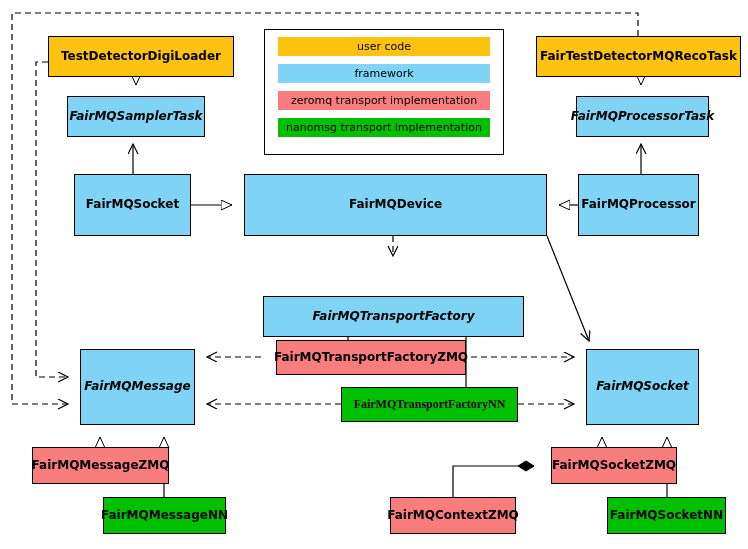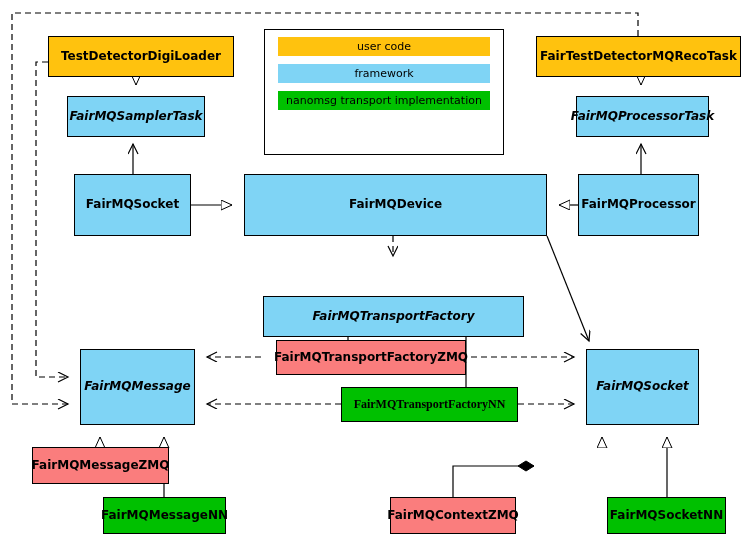--- a/index.html
+++ b/index.html
@@ -134,20 +134,23 @@
     </g>
   </svg>
 
   <div id="legend-box">
     <div class="legend-row c-user">
       <span>user code</span>
     </div>
     <div class="legend-row c-framework">
       <span>framework</span>
     </div>
+    <div class="legend-row c-zmq">
+      <span>zeromq transport implementation</span>
+    </div>
     <div class="legend-row c-nn">
       <span>nanomsg transport implementation</span>
     </div>
   </div>
 
   <div class="node c-user" style="left:48px;top:36px;width:186px;height:41px;">
     <span>TestDetectorDigiLoader</span>
   </div>
 
   <div class="node c-user" style="left:536px;top:36px;width:205px;height:41px;">
@@ -195,20 +198,23 @@
   </div>
 
   <div class="node c-zmq" style="left:32px;top:447px;width:137px;height:37px;">
     <span>FairMQMessageZMQ</span>
   </div>
 
   <div class="node c-nn" style="left:103px;top:497px;width:123px;height:37px;">
     <span>FairMQMessageNN</span>
   </div>
 
+  <div class="node c-zmq" style="left:551px;top:447px;width:126px;height:37px;">
+    <span>FairMQSocketZMQ</span>
+  </div>
 
   <div class="node c-nn" style="left:607px;top:497px;width:119px;height:37px;">
     <span>FairMQSocketNN</span>
   </div>
 
   <div class="node c-zmq" style="left:390px;top:497px;width:126px;height:37px;">
     <span>FairMQContextZMQ</span>
   </div>
 
 </div>

